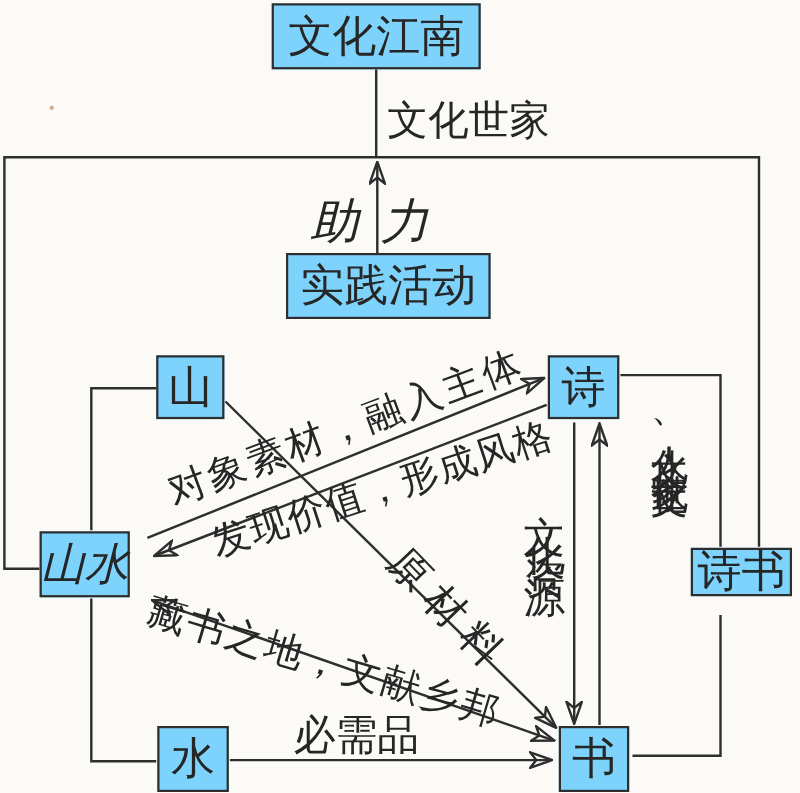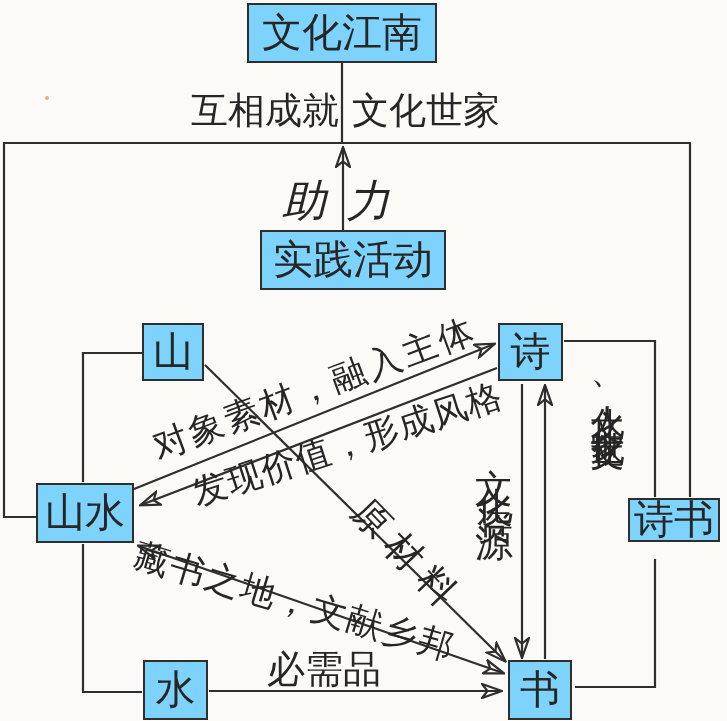--- a/index.html
+++ b/index.html
@@ -33,21 +33,21 @@
   }
   .artifact{
     position:absolute;left:45px;top:96px;width:4px;height:4px;
     border-radius:50%;background:#c8865a;opacity:.65;
   }
   
   #n-wenhuajiangnan{left:247px;top:3px;width:190px;height:60px;}
   #n-shijianhuodong{left:260px;top:230px;width:186px;height:60px;}
   #n-shan{left:142px;top:323px;width:62px;height:58px;}
   #n-shi{left:498px;top:323px;width:65px;height:58px;}
-  #n-shanshui{left:36px;top:483px;width:98px;height:60px;}
+  #n-shanshui{left:36px;top:483px;width:82px;height:60px;font-style:italic;}
   #n-shishu{left:628px;top:498px;width:92px;height:44px;}
   #n-shui{left:143px;top:660px;width:65px;height:60px;}
   #n-shu{left:508px;top:660px;width:64px;height:60px;}
   
   #l-mutual-left{left:191px;top:92px;font-size:37px;}
   #l-mutual-right{left:352px;top:92px;font-size:37px;}
   #l-boost{left:282px;top:180px;font-size:44px;letter-spacing:20px;font-style:italic;}
   #l-material-subject{left:148px;top:432px;font-size:35px;letter-spacing:3px;transform:rotate(-20.5deg);}
   #l-value-style{left:188px;top:478px;font-size:35px;letter-spacing:1px;transform:rotate(-18deg);}
   #l-book-place{left:140px;top:538px;font-size:35px;letter-spacing:2px;transform:rotate(16.5deg);}
@@ -98,21 +98,20 @@
 
   <div class="node" id="n-wenhuajiangnan">文化江南</div>
   <div class="node" id="n-shijianhuodong">实践活动</div>
   <div class="node" id="n-shan">山</div>
   <div class="node" id="n-shi">诗</div>
   <div class="node" id="n-shanshui">山水</div>
   <div class="node" id="n-shishu">诗书</div>
   <div class="node" id="n-shui">水</div>
   <div class="node" id="n-shu">书</div>
 
-  <div class="lbl" id="l-mutual-left">互相成就</div>
   <div class="lbl" id="l-mutual-right">文化世家</div>
   <div class="lbl" id="l-boost">助力</div>
   <div class="lbl rot" id="l-material-subject">对象素材，融入主体</div>
   <div class="lbl rot" id="l-value-style">发现价值，形成风格</div>
   <div class="lbl rot" id="l-book-place">藏书之地，文献乡邦</div>
   <div class="lbl rot" id="l-raw-material">原材料</div>
   <div class="lbl" id="l-necessity">必需品</div>
   <div class="lbl vert" id="l-culture-resource">文化资源</div>
   <div class="lbl vert" id="l-culture-people">文化人、文化世家</div>
 

